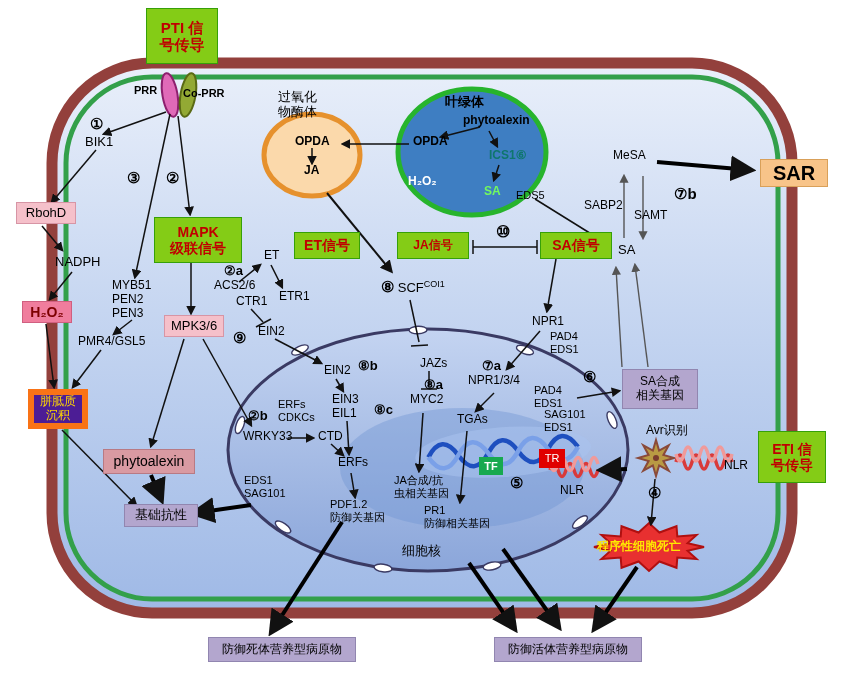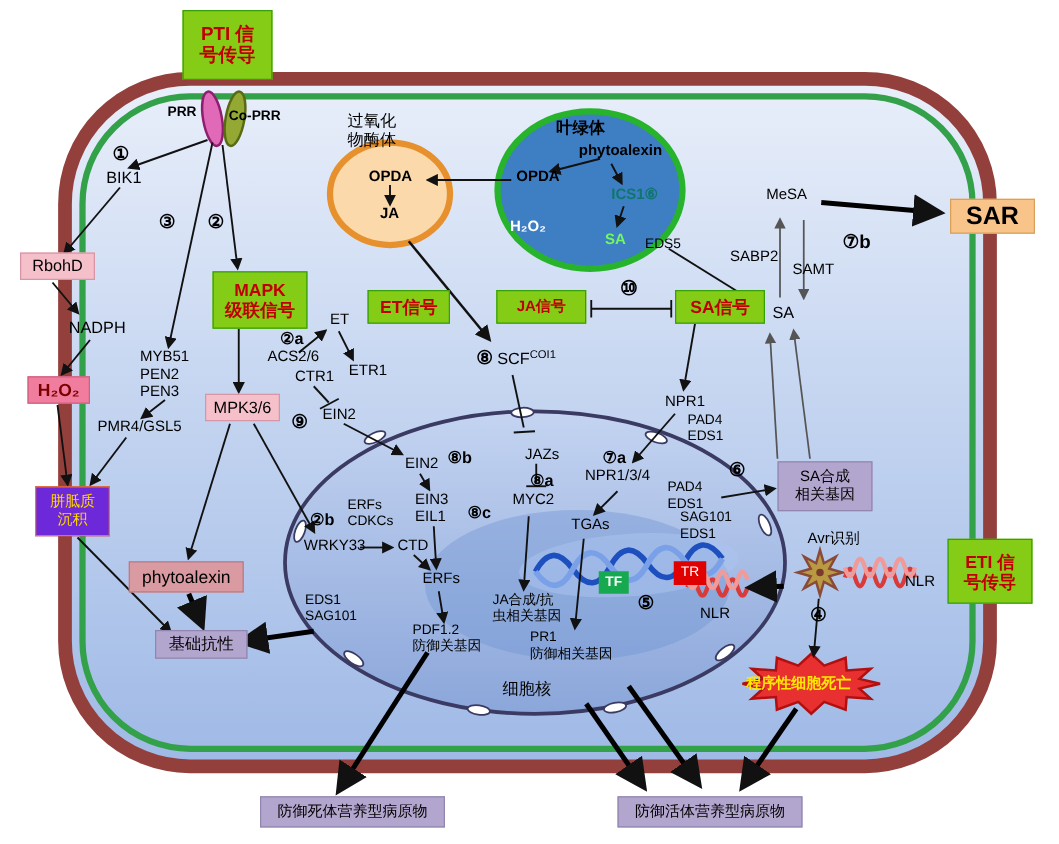--- a/index.html
+++ b/index.html
@@ -10,21 +10,21 @@
   .b{font-weight:700}
   .c{font-size:15px;font-weight:700}
   .s11{font-size:11px}.s13{font-size:13px}.s16{font-size:16px}
   .ctr{text-align:left}
   .bx{position:absolute;z-index:3;display:flex;align-items:center;justify-content:center;
       text-align:center;white-space:pre-line;line-height:1.15;box-sizing:border-box}
   .g{background:#84cc16;color:#c00000;font-weight:700;border:1px solid #36a008}
   .pink{background:#f5c0ca;color:#000;border:1px solid #d795a5}
   .pink2{background:#f07d9d;color:#7d0000;font-weight:700;border:1px solid #d05f80}
   .purple{background:#b3a6ce;color:#000;border:1px solid #9186b0}
-  .brown{background:#6d28d9;color:#ffd700;border:1px solid #f97316}
+  .brown{background:#4c1d95;color:#ffd700;border:6px solid #f97316}
   .orange{background:#f8c489;color:#000;border:1px solid #d9a059;font-weight:700}
   .dpink{background:#d99aa2;color:#000;border:1px solid #b87a84}
   .tf{background:#17a94f;color:#fff;font-weight:700}
   .tr{background:#e00000;color:#fff;font-weight:400}
   sup{font-size:9px}
 </style>
 </head>
 <body>
 
 <div class="stage">
@@ -151,21 +151,21 @@
     <line x1="342" y1="522" x2="272" y2="631" marker-end="url(#ar)"></line>
     <line x1="469" y1="563" x2="514" y2="628" marker-end="url(#ar)"></line>
     <line x1="503" y1="549" x2="558" y2="626" marker-end="url(#ar)"></line>
     <line x1="151" y1="475" x2="161" y2="499" marker-end="url(#ar)"></line>
     <line x1="251" y1="505" x2="195" y2="513" marker-end="url(#ar)"></line>
   </g>
 </svg>
 
 <div class="bx g" style="left:146px;top:8px;width:72px;height:56px;font-size:15px">PTI 信
 号传导</div>
-<div class="bx g" style="left:170px;top:217px;width:76px;height:46px;font-size:14px">MAPK
+<div class="bx g" style="left:154px;top:217px;width:88px;height:46px;font-size:14px">MAPK
 级联信号</div>
 <div class="bx g" style="left:294px;top:232px;width:66px;height:27px;font-size:14px">ET信号</div>
 <div class="bx g" style="left:397px;top:232px;width:72px;height:27px;font-size:12px">JA信号</div>
 <div class="bx g" style="left:540px;top:232px;width:72px;height:27px;font-size:14px">SA信号</div>
 <div class="bx g" style="left:758px;top:431px;width:68px;height:52px;font-size:14px">ETI 信
 号传导</div>
 <div class="bx orange" style="left:760px;top:159px;width:68px;height:28px;font-size:20px">SAR</div>
 <div class="bx pink" style="left:16px;top:202px;width:60px;height:22px;font-size:13px">RbohD</div>
 <div class="bx pink2" style="left:22px;top:301px;width:50px;height:22px;font-size:14px">H₂O₂</div>
 <div class="bx pink" style="left:164px;top:315px;width:60px;height:22px;font-size:13px">MPK3/6</div>

